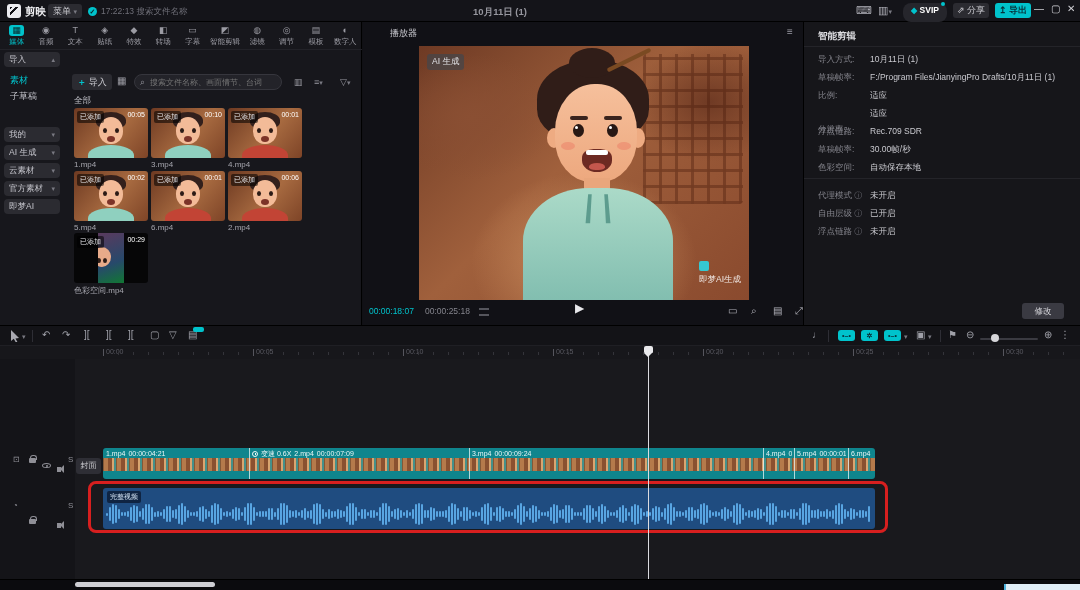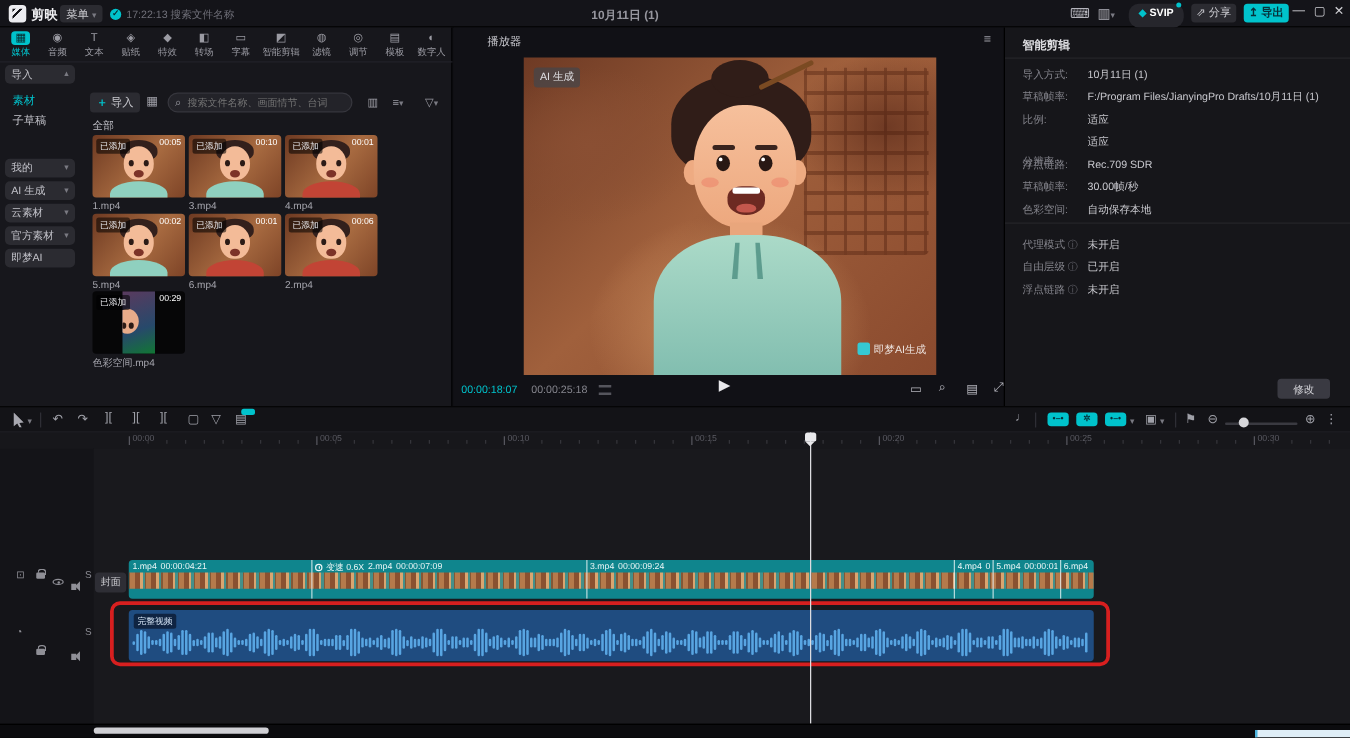--- a/index.html
+++ b/index.html
@@ -84,21 +84,21 @@
   .pv-eye{top:78px;width:11px;height:13px;background:#281814;border-radius:50%;}
   .pv-eye::after{content:"";position:absolute;left:2px;top:2px;width:3px;height:3px;border-radius:50%;background:#fff;}
   .pv-blush{top:96px;width:14px;height:8px;background:rgba(236,120,98,.45);border-radius:50%;}
   .pv-mouth{left:163px;top:103px;width:30px;height:23px;background:#6d2a22;border-radius:40% 40% 52% 52%;}
   .pv-teeth{left:167px;top:104px;width:22px;height:5px;background:#fff;border-radius:2px;}
   .pv-tongue{left:170px;top:117px;width:16px;height:7px;background:#c4574d;border-radius:50% 50% 40% 40%;}
   .pv-neck{left:165px;top:132px;width:26px;height:16px;background:#e9a67c;}
   .pv-body{left:104px;top:142px;width:150px;height:120px;background:linear-gradient(#abdac8,#7fbcae);border-radius:44% 44% 8px 8px;}
   .pv-collar{left:168px;top:146px;width:22px;height:30px;border-left:4px solid #5d9c8e;border-right:4px solid #5d9c8e;transform:perspective(40px) rotateX(18deg);}
   .ai-badge{left:8px;top:8px;background:rgba(70,70,74,.75);border-radius:3px;color:#e0e0e4;font-size:8.5px;padding:2px 5px;}
-  .watermark{right:8px;bottom:14px;font-size:8.5px;color:rgba(255,255,255,.85);display:flex;align-items:flex-start;gap:3px;}
+  .watermark{right:8px;bottom:14px;font-size:8.5px;color:rgba(255,255,255,.85);display:flex;align-items:flex-start;gap:3px;flex-direction:column;}
   .wm-logo{width:10px;height:10px;border-radius:2px;background:#35c8d2;display:inline-block;}
   .pl-cur{left:6px;top:6px;font-size:8.5px;color:#00c3cc;}
   .pl-total{left:62px;top:6px;font-size:8.5px;color:#85858d;}
   .pl-stack{left:116px;top:8px;width:10px;height:8px;border-top:2px solid #55555c;border-bottom:2px solid #55555c;}
   .pl-play{left:212px;top:1px;font-size:12px;color:#e9e9ec;}
   .pl-right{top:5px;font-size:10px;color:#b2b2ba;}
   .pl-controls{left:363px;top:300px;width:441px;height:25px;}
   
   .paramspanel{left:804px;top:22px;width:276px;height:303px;background:#16161a;}
   .pp-title{left:14px;top:8px;font-size:9.5px;font-weight:bold;color:#dcdce0;}

